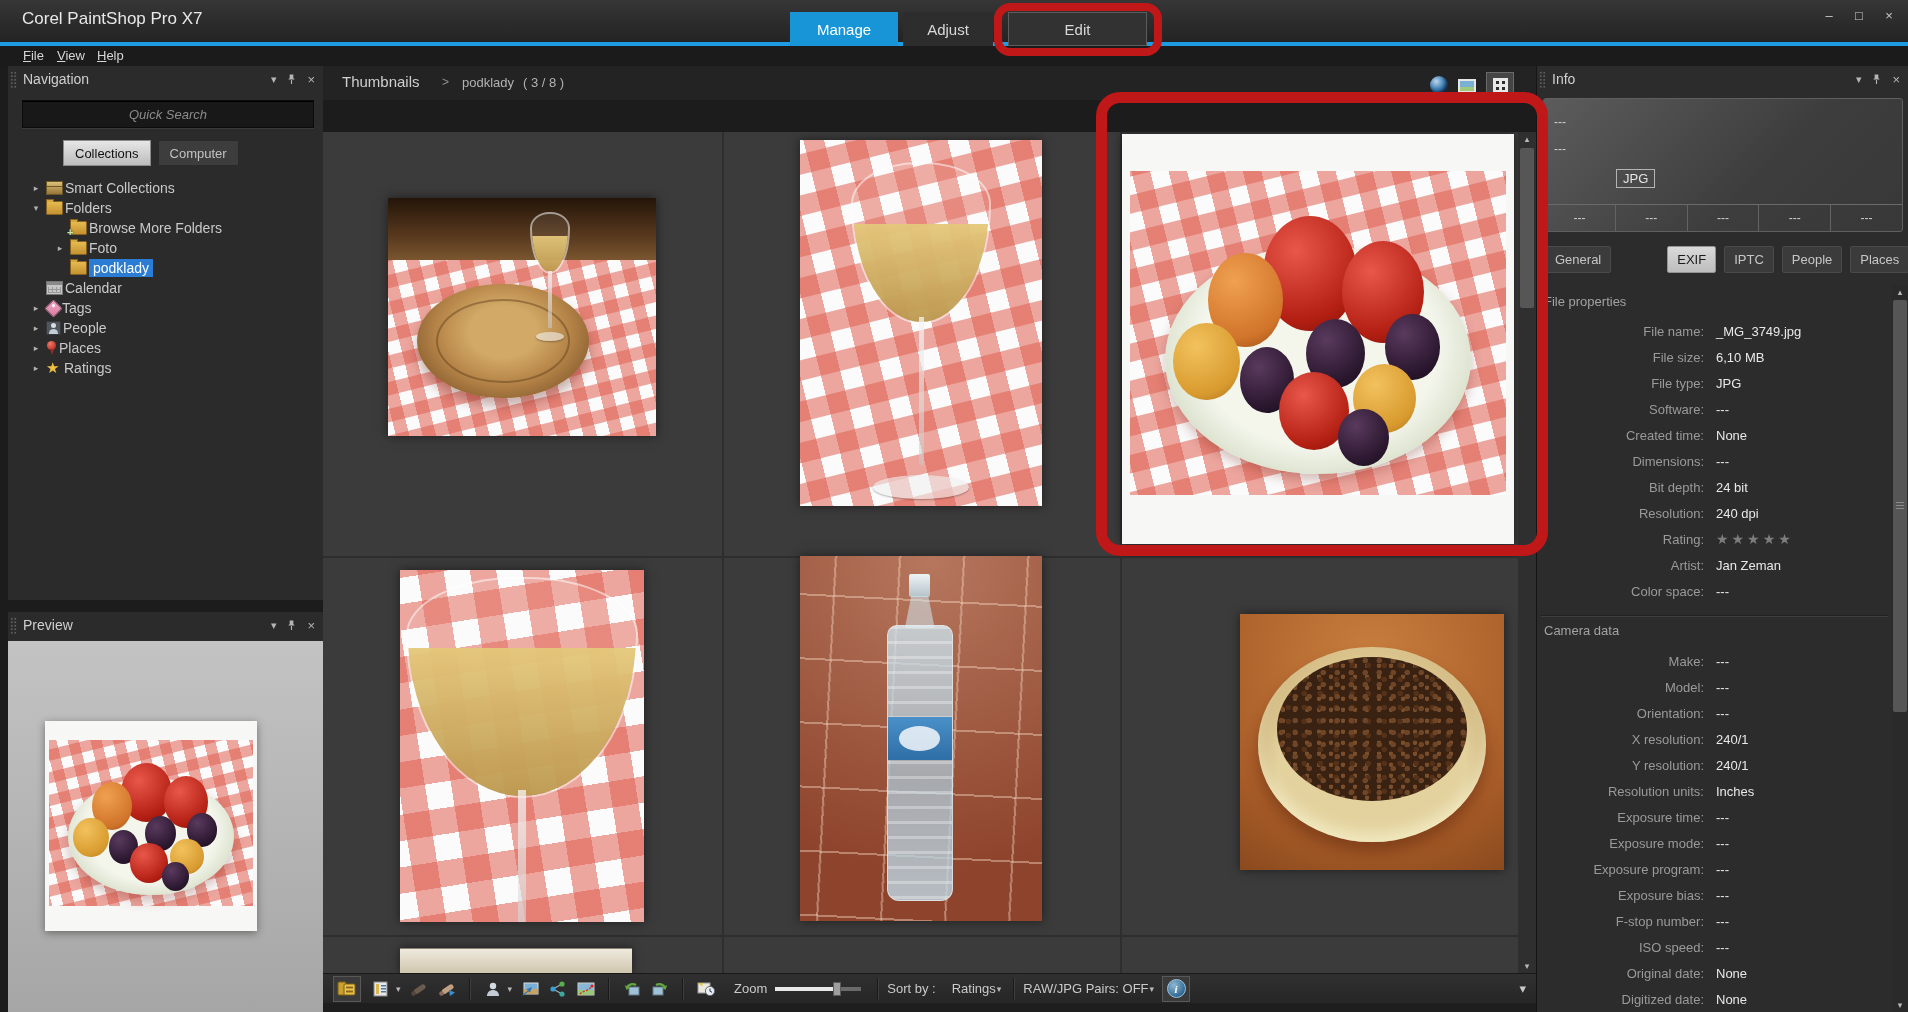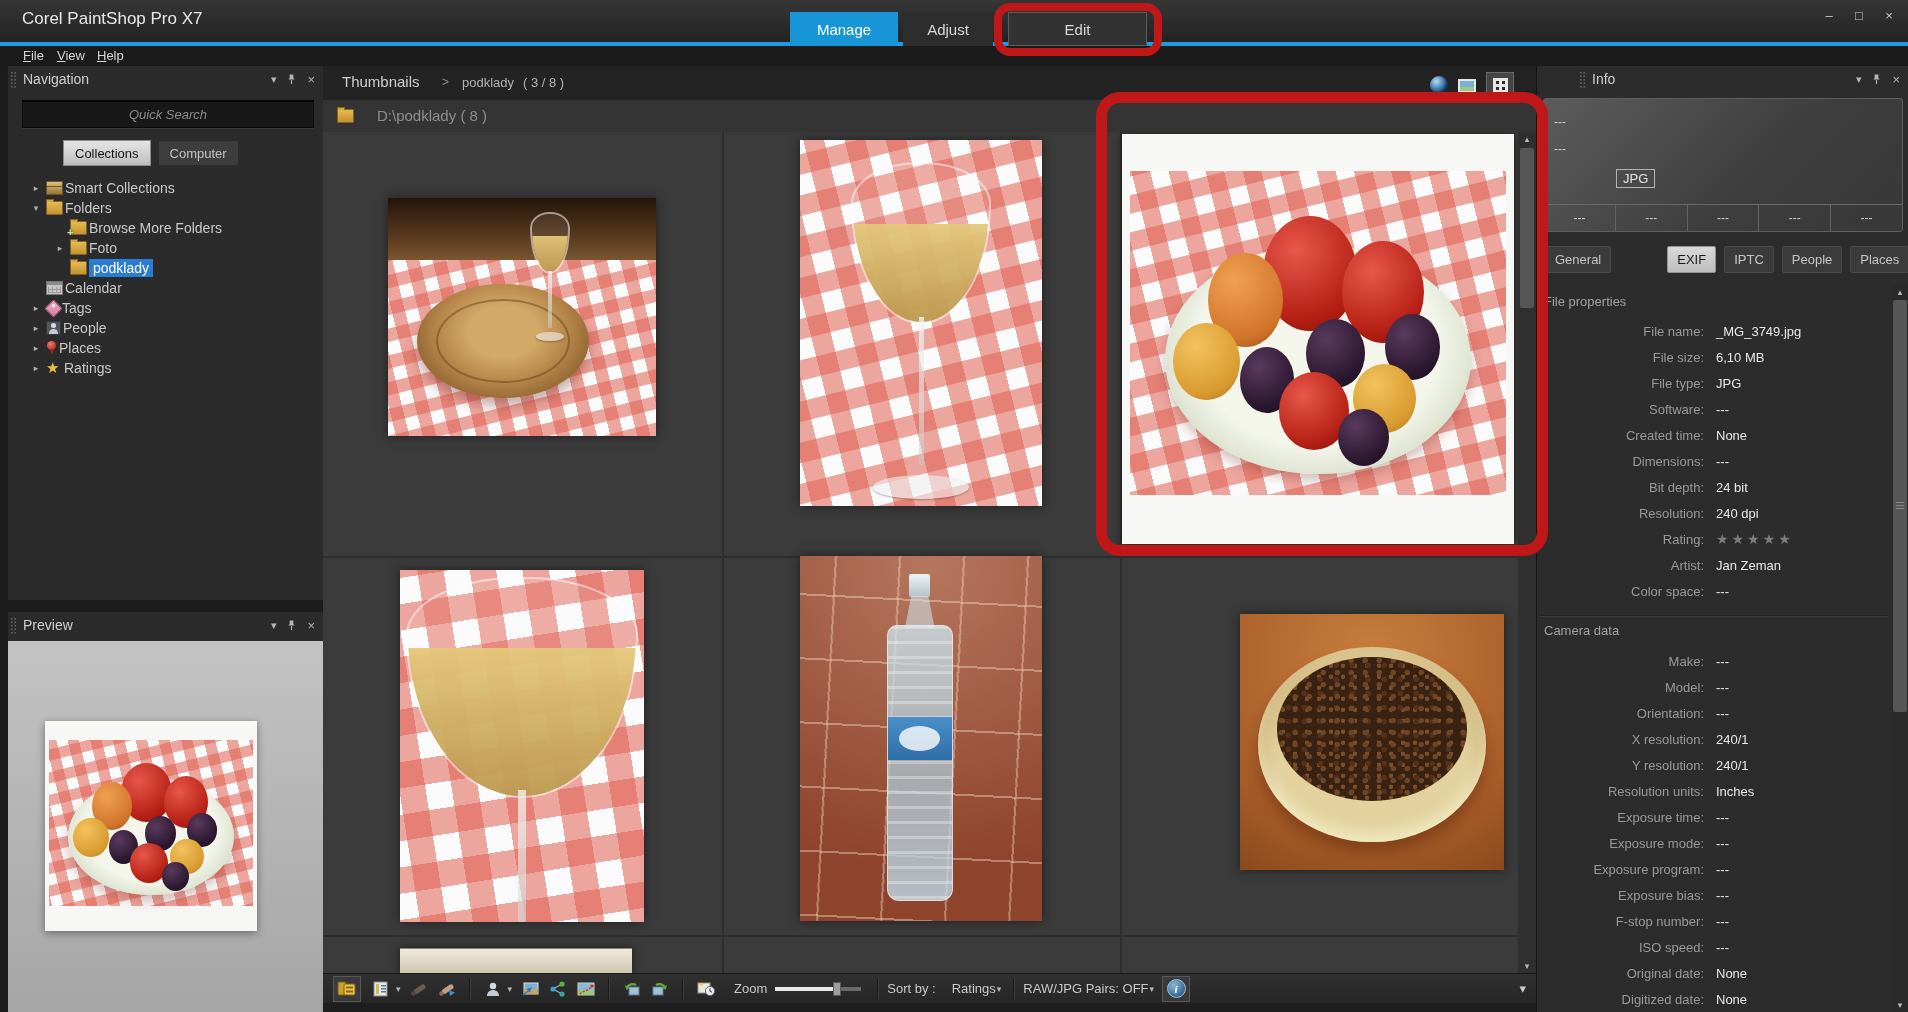--- a/index.html
+++ b/index.html
@@ -160,21 +160,21 @@
   .tlabel2{font-size:13px;color:#c9c9c9;white-space:nowrap;flex:none;cursor:default;}
   .slider{width:86px;height:4px;background:#6a6a6a;position:relative;margin:0 8px;flex:none;cursor:default;}
   .slider-fill{position:absolute;left:0;top:0;height:4px;width:62px;background:#e8e8e8;}
   .slider-thumb{position:absolute;left:58px;top:-5px;width:8px;height:14px;background:#9e9e9e;border:1px solid #5a5a5a;box-sizing:border-box;}
   .iconinfo{width:17px;height:17px;border-radius:50%;border:1px solid #9fc3da;color:#fff;
      background:radial-gradient(circle at 35% 30%,#8fb7d4,#336a94 70%,#24506f);
      font:italic bold 11px "Liberation Serif",serif;display:flex;align-items:center;justify-content:center;}
   .collapse-btn{margin-left:auto;color:#c9c9c9;font-size:13px;cursor:default;}
   .bottomstrip{position:absolute;left:0;right:0;top:937px;height:9px;background:#1e1e1e;}
   
-  .info-panel{position:absolute;left:1536px;top:66px;width:372px;height:946px;background:#2c2c2c;border-left:1px solid #151515;box-sizing:border-box;padding-left:40px;}
+  .info-panel{position:absolute;left:1536px;top:66px;width:372px;height:946px;background:#2c2c2c;border-left:1px solid #151515;box-sizing:border-box;}
   .ibox{position:absolute;left:6px;top:32px;width:360px;height:134px;border:1px solid #5f5f5f;border-radius:3px;box-sizing:border-box;
      background:linear-gradient(135deg,#5c5c5c,#3d3d3d 60%,#383838);}
   .ibox-line{position:absolute;left:10px;font-size:12px;color:#cfcfcf;}
   .jpg-badge{position:absolute;left:72px;top:70px;border:1px solid #b4b4b4;color:#e4e4e4;font-size:13px;padding:1px 6px;}
   .isummary{position:absolute;left:0;right:0;bottom:0;height:26px;border-top:1px solid #6a6a6a;display:flex;}
   .icell{flex:1;text-align:center;font-size:12px;color:#cfcfcf;line-height:26px;border-left:1px solid #636363;cursor:default;}
   .icell:first-child{border-left:none;}
   .itabs{position:absolute;left:8px;top:180px;display:flex;gap:8px;}
   .itab{height:27px;padding:0 9px;display:flex;align-items:center;font-size:13px;color:#c6c6c6;
      background:#3b3b3b;border:1px solid #4a4a4a;border-radius:2px;cursor:default;box-sizing:border-box;}
@@ -325,24 +325,20 @@
     <span class="crumb-folder">podklady</span>
     <span class="crumb-count">( 3 / 8 )</span>
     <div class="viewbtns">
       <span class="globe"></span>
       <span class="imgico"></span>
       <span class="gridbtn">
           <span class="gridico"></span>
         </span>
     </div>
   </div>
-  <div class="folderbar">
-    <span class="fb-ico ico ico-folder"></span>
-    <span class="fb-text">D:\podklady ( 8 )</span>
-  </div>
   <div class="grid">
     <div class="vline" style="left:399px"></div>
     <div class="vline" style="left:797px"></div>
     <div class="hline" style="top:424px"></div>
     <div class="hline" style="top:803px"></div>
 
     <div class="thumb" style="left:65px;top:66px;width:268px;height:238px">
       <div class="cloth-zone" style="inset:0">
           <div class="cloth" style="--s:13px"></div>
         </div>

